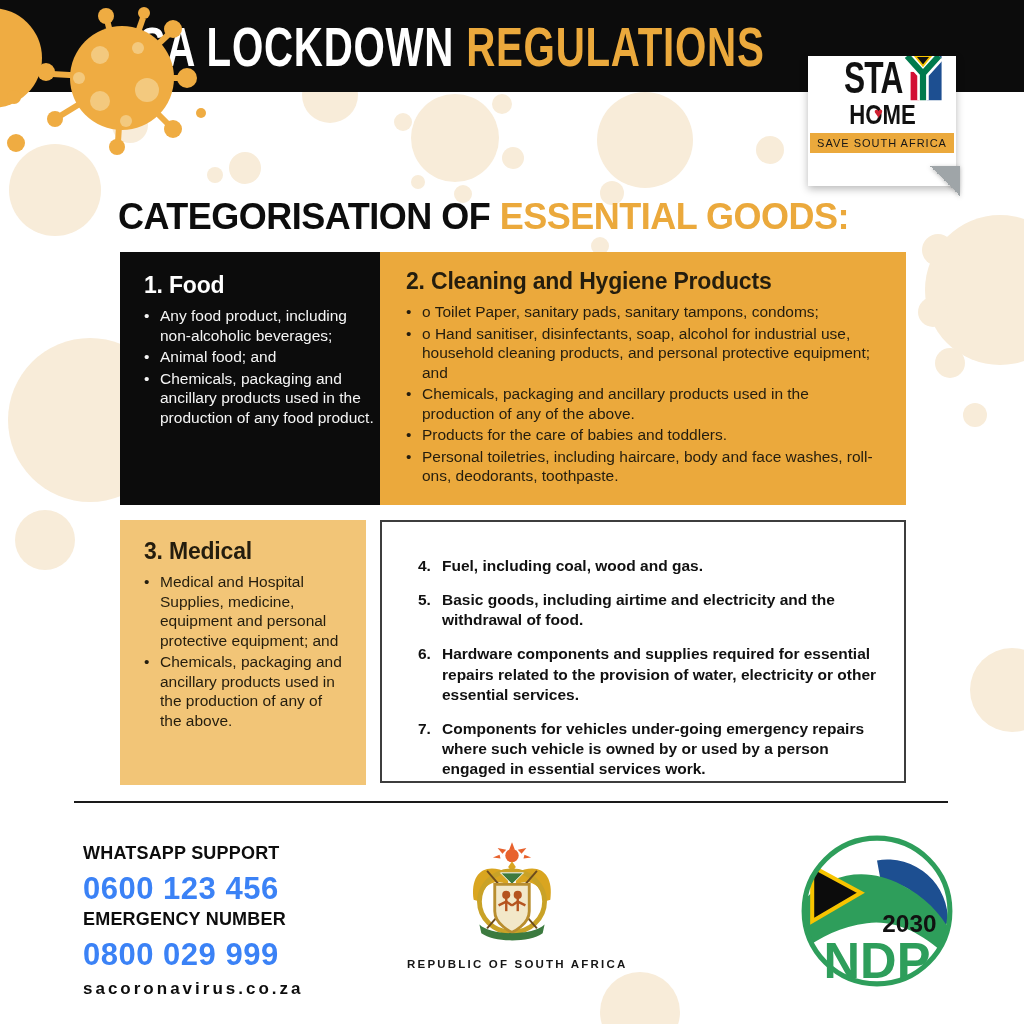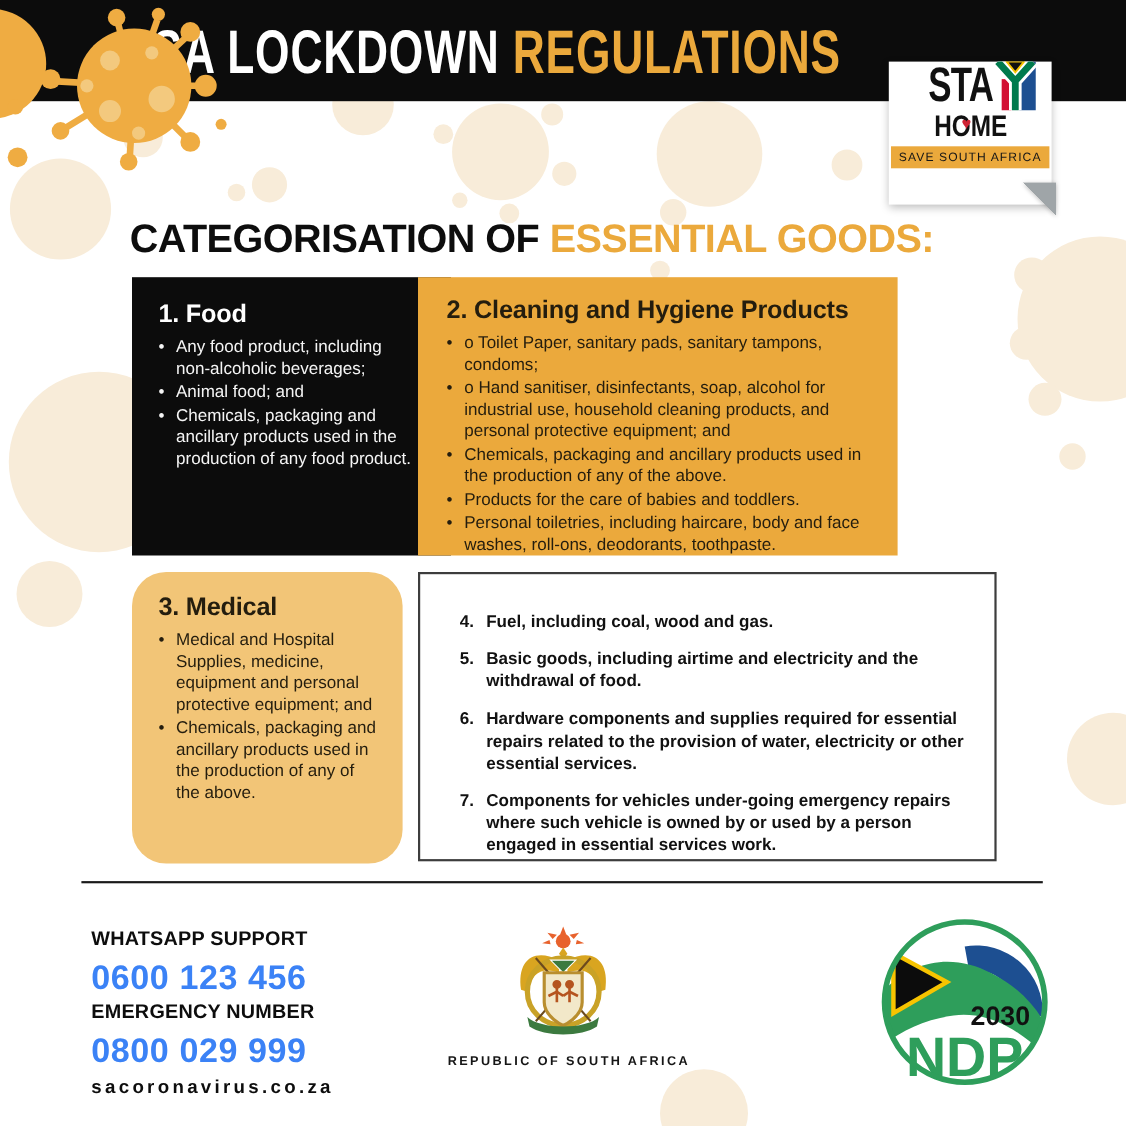--- a/index.html
+++ b/index.html
@@ -39,24 +39,24 @@
 
   
   .box{position:absolute;box-sizing:border-box;z-index:4;}
   .box h2{margin:0 0 7px 0;font-size:23px;font-weight:800;letter-spacing:-0.2px;}
   .box ul{margin:0;padding:0;list-style:none;font-size:15.5px;line-height:1.26;}
   .box li{display:flex;margin-bottom:2px;}
   .box li .dot{flex:0 0 16px;}
   .box-food{left:120px;top:252px;width:290px;height:253px;background:#0c0c0c;color:#f5f5f5;
             padding:20px 36px 0 24px;}
   .box-food h2{color:#ffffff;}
-  .box-clean{left:380px;top:252px;width:436px;height:253px;background:#EBA93C;color:#241d0e;
+  .box-clean{left:380px;top:252px;width:526px;height:253px;background:#EBA93C;color:#241d0e;
              padding:16px 28px 0 26px;}
   .box-med{left:120px;top:520px;width:246px;height:265px;background:#F2C577;color:#241d0e;
-           padding:18px 24px 0 24px;border-radius:31px;}
+           padding:18px 24px 0 24px;}
   .box-other{left:380px;top:520px;width:526px;height:263px;background:#ffffff;border:2px solid #3d3d3d;
              padding:34px 24px 0 36px;color:#111;}
   .nitem{display:flex;font-size:15.5px;line-height:1.3;font-weight:700;margin-bottom:14px;}
   .nitem .num{flex:0 0 24px;}
 
   
   .divider{position:absolute;left:74px;top:801px;width:874px;height:2px;background:#1a1a1a;z-index:4;}
   .footer-left{position:absolute;left:83px;top:843px;z-index:4;}
   .f-label{font-size:18px;font-weight:900;letter-spacing:0.2px;color:#0d0d0d;}
   .f-number{font-size:31px;font-weight:900;color:#3b82f6;line-height:1.04;margin:9px 0 4px;letter-spacing:0.5px;}

